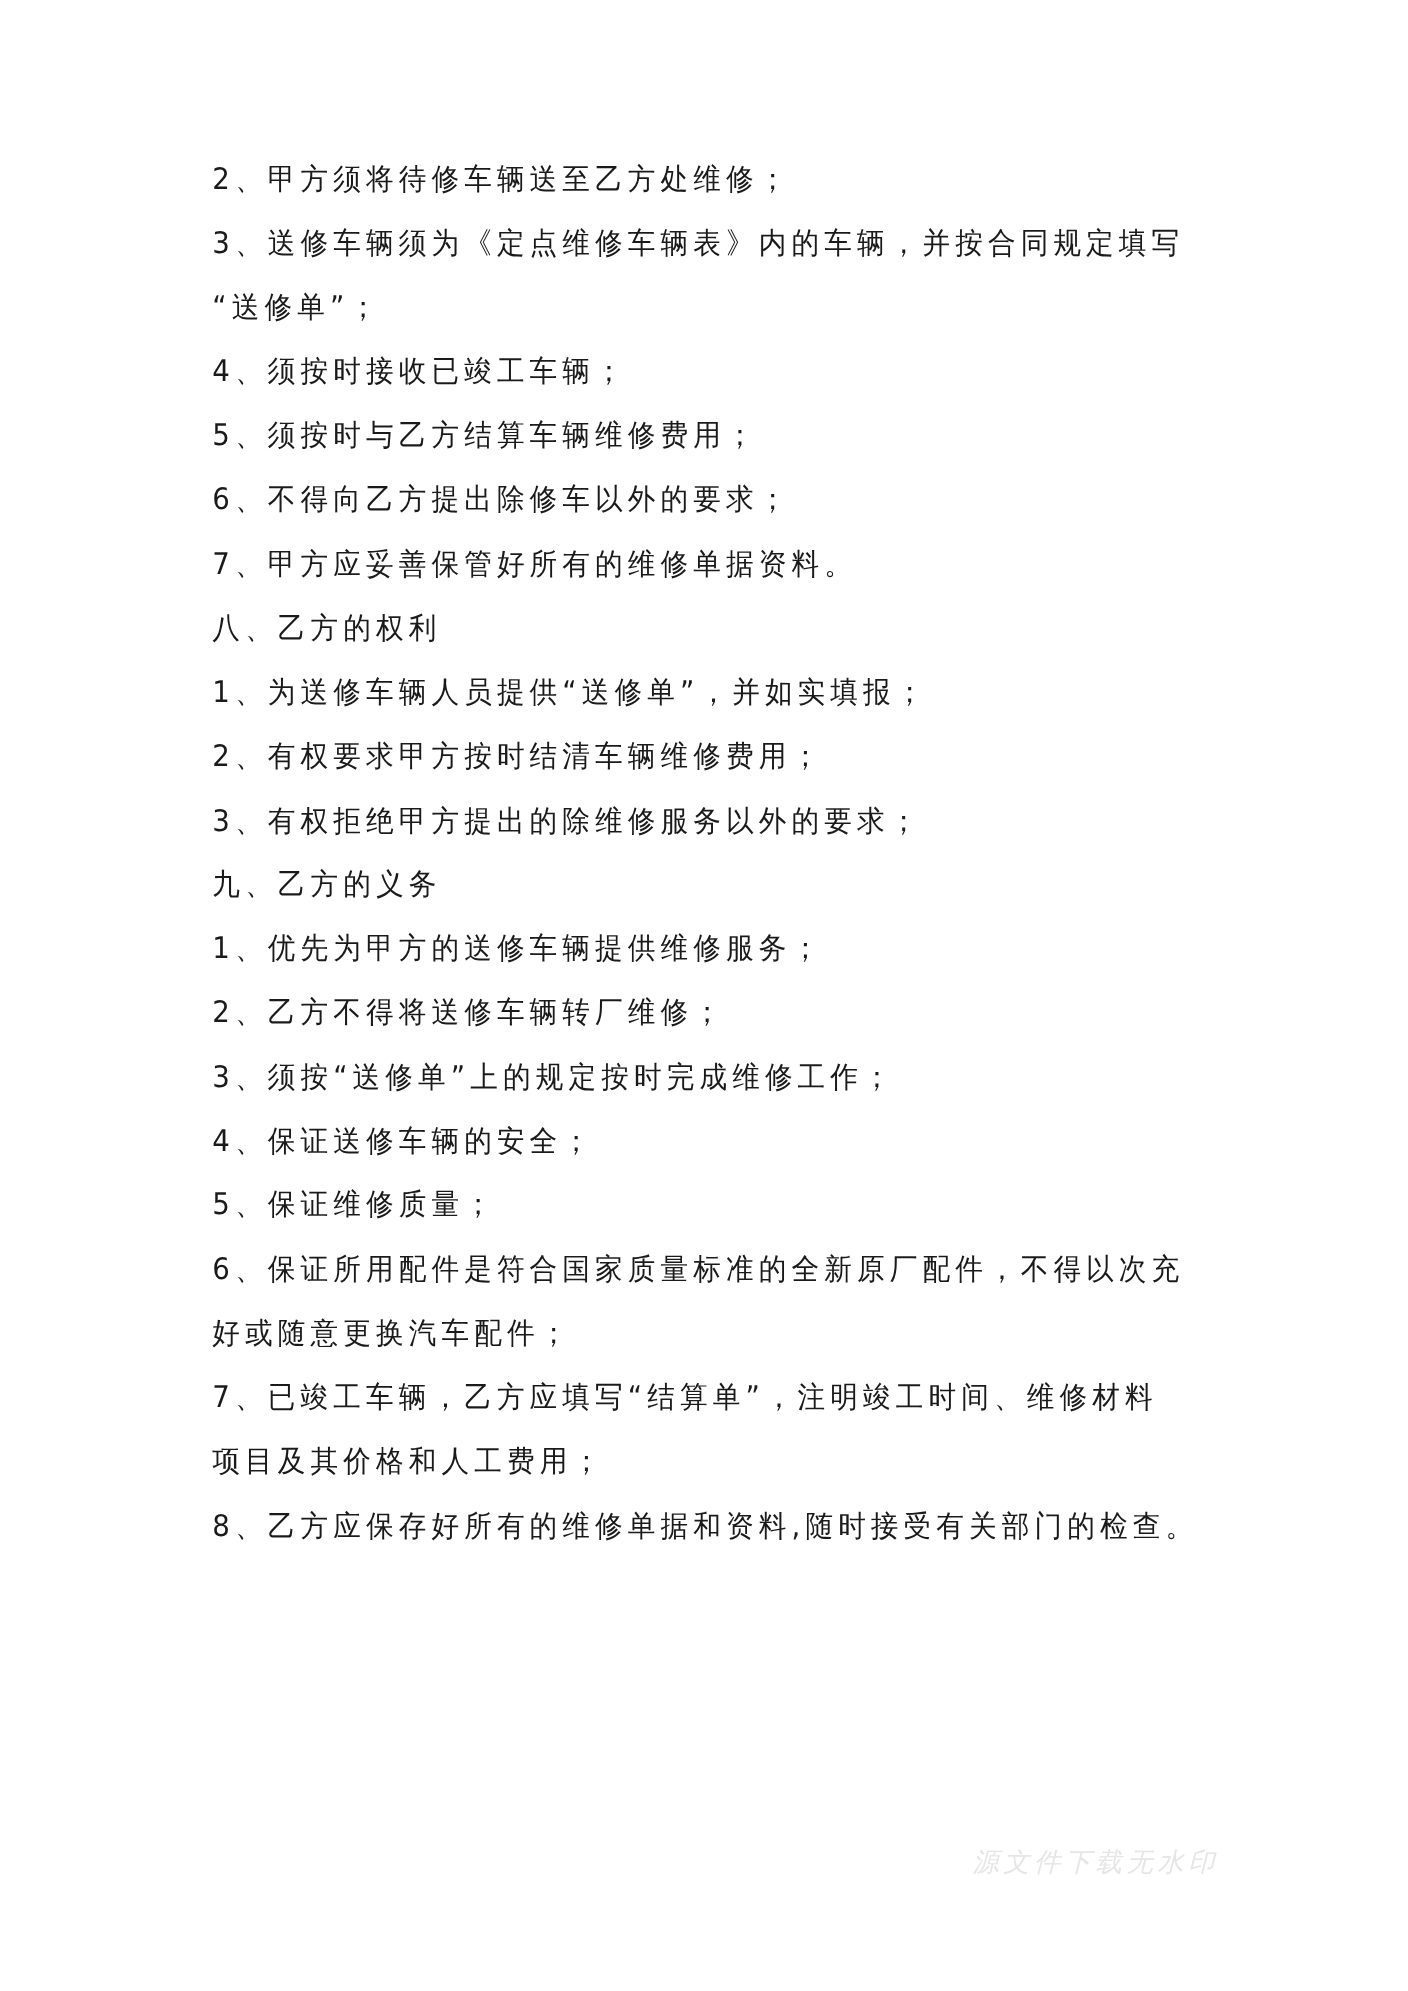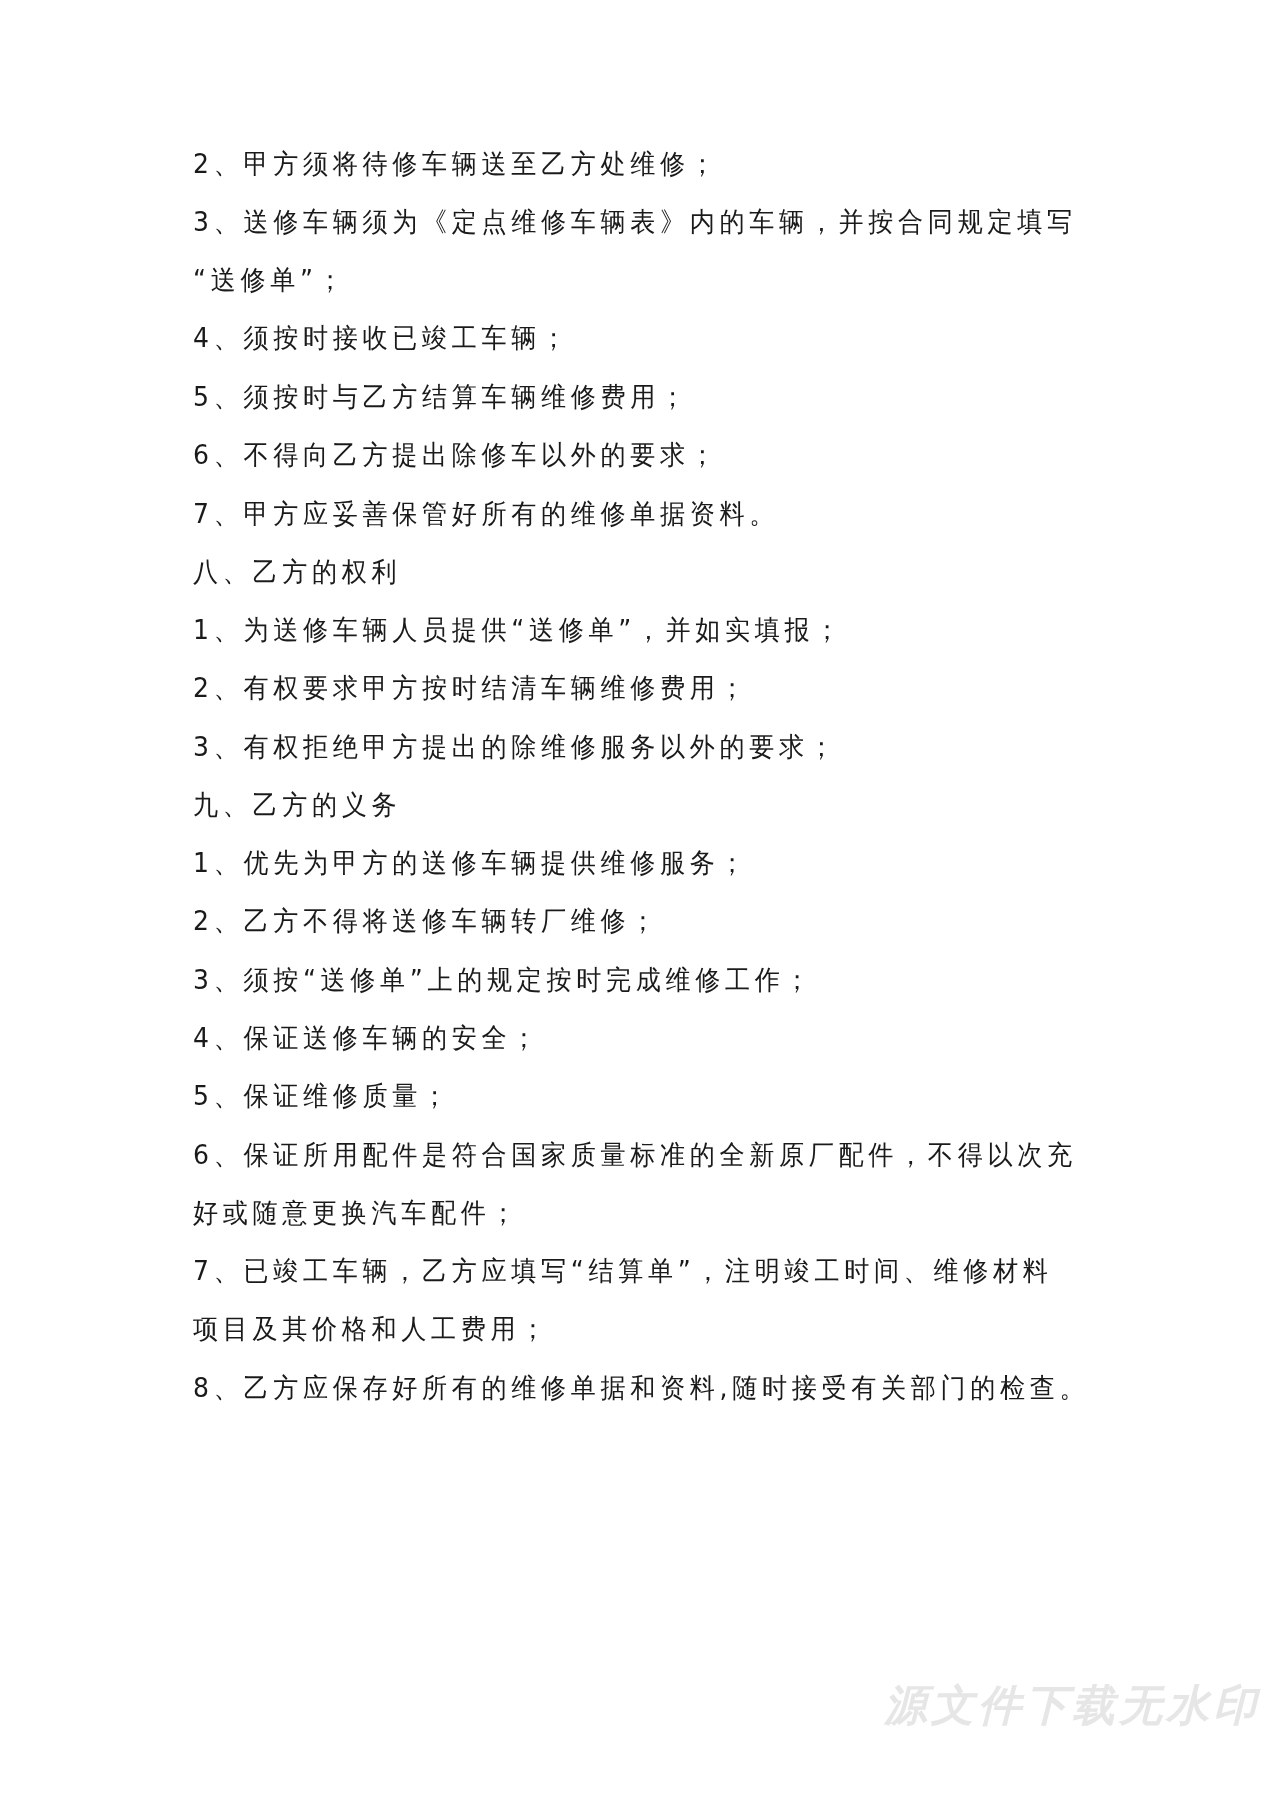--- a/index.html
+++ b/index.html
@@ -3,21 +3,21 @@
 <meta charset="utf-8">
 <style>
   html, body { margin:0; padding:0; background:#ffffff; }
   body { width:1280px; height:1810px; position:relative; overflow:hidden;
          font-family:"DejaVu Sans", sans-serif; color:#1a1a1a; }
   .page { position:absolute; left:0; top:0; width:1280px; height:1810px;padding-left:34px; }
   .line { position:absolute; left:193px; font-size:27px; letter-spacing:5px;
           white-space:nowrap; line-height:36px; transform:scaleX(0.93); transform-origin:left center; }
   .wm1 { position:absolute; left:880px; top:1600px; font-size:62px; font-weight:bold; font-style:italic;
          color:#e6e6e6; letter-spacing:6px; white-space:nowrap; }
-  .wm2 { position:absolute; left:884px; top:1677px; font-size:43px; font-weight:bold; font-style:italic;
+  .wm2 { position:absolute; left:884px; top:1677px; font-size:24px; font-weight:normal; font-style:italic;
          color:#e6e6e6; letter-spacing:4px; white-space:nowrap;text-align:center; }
 </style>
 </head>
 <body>
 
 <div class="page">
   <div class="line" style="top:146px">2、甲方须将待修车辆送至乙方处维修；</div>
   <div class="line" style="top:204px">3、送修车辆须为《定点维修车辆表》内的车辆，并按合同规定填写</div>
   <div class="line" style="top:262px">“送修单”；</div>
   <div class="line" style="top:320px">4、须按时接收已竣工车辆；</div>

